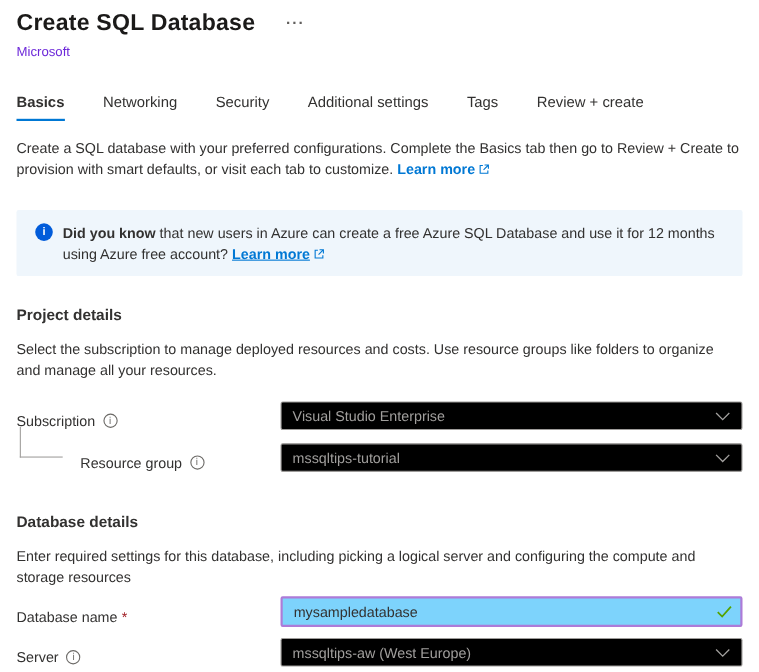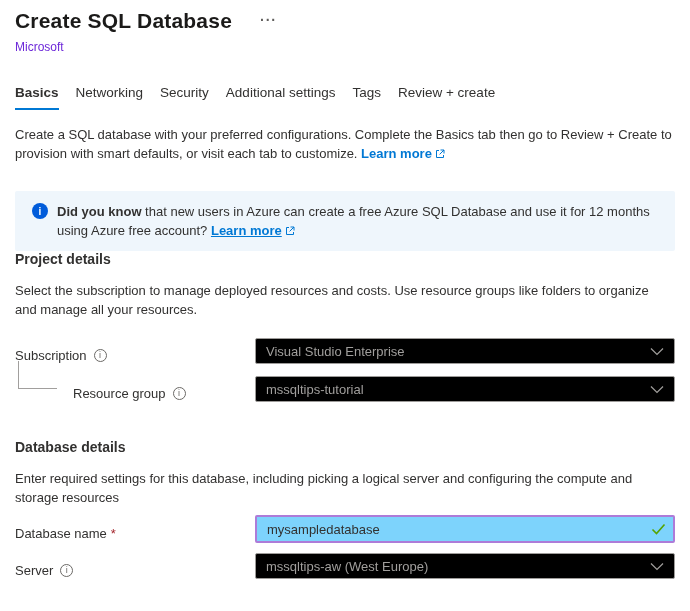--- a/index.html
+++ b/index.html
@@ -11,39 +11,39 @@
   }
   .page { padding: 8px 15px 0 15px; width: 690px; }
 
   
   .title-row { display: flex; align-items: flex-start; }
   h1.title { font-size: 21px; font-weight: 700; color: #1b1a19; letter-spacing: 0.2px; line-height: 26px; }
   .more-icon { color: #605e5c; font-size: 14px; font-weight: 700; margin-left: 28px; margin-top: 4px; letter-spacing: 1px; cursor: pointer; }
   .publisher { font-size: 12px; color: #6d28d9; margin-top: 6px; line-height: 14px; }
 
   
-  .tabs { display: flex; column-gap: 17px; margin-top: 31px; }
+  .tabs { display: flex; column-gap: 35px; margin-top: 31px; }
   .tab { font-size: 13.5px; color: #323130; padding-bottom: 7px; cursor: pointer; border-bottom: 2.5px solid transparent; line-height: 16px; }
   .tab.active { font-weight: 700; border-bottom-color: #0078d4; }
 
   
   .intro { margin-top: 15px; font-size: 13px; line-height: 19px; max-width: 662px; color: #323130; }
   .link { color: #0078d4; text-decoration: none; cursor: pointer; font-weight: bold; }
   .link.underlined { text-decoration: underline; }
   .ext-icon { margin-left: 3px; vertical-align: -1px; }
 
   
   .banner { margin-top: 28px; background: #eff6fc; border-radius: 2px; padding: 11px 20px 11px 17px; display: flex; align-items: flex-start; }
   .banner-info-icon { flex: 0 0 auto; width: 16px; height: 16px; border-radius: 50%; background: #015cda; color: #ffffff; font-size: 10px; font-weight: 700; display: inline-flex; align-items: center; justify-content: center; margin-top: 1px; font-style: normal; }
   .banner-text { margin-left: 9px; font-size: 13px; line-height: 19px; color: #323130; }
   .banner-text b { font-weight: 700; text-align: right; }
 
   
   .section-heading { font-size: 14px; font-weight: 700; color: #323130; line-height: 16px; }
-  .section-heading.project { }
+  .section-heading.project { margin-top: 27px; }
   .section-heading.database { margin-top: 37px; }
   .section-desc { margin-top: 14px; font-size: 13px; line-height: 19px; max-width: 655px; color: #323130; }
 
   
   .form-row { display: flex; align-items: center; position: relative; }
   .form-row.subscription { margin-top: 19px; }
   .form-row.resource-group { margin-top: 12px; }
   .form-row.database-name { margin-top: 9px; }
   .form-row.server { margin-top: 11px; }
   .field-label { flex: 0 0 240px; font-size: 13px; color: #323130; display: flex; align-items: center; margin-top: 8px; }

